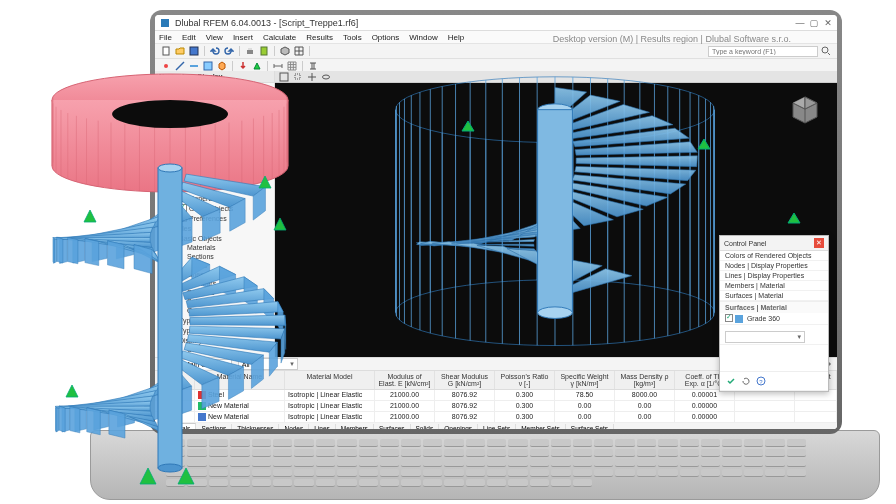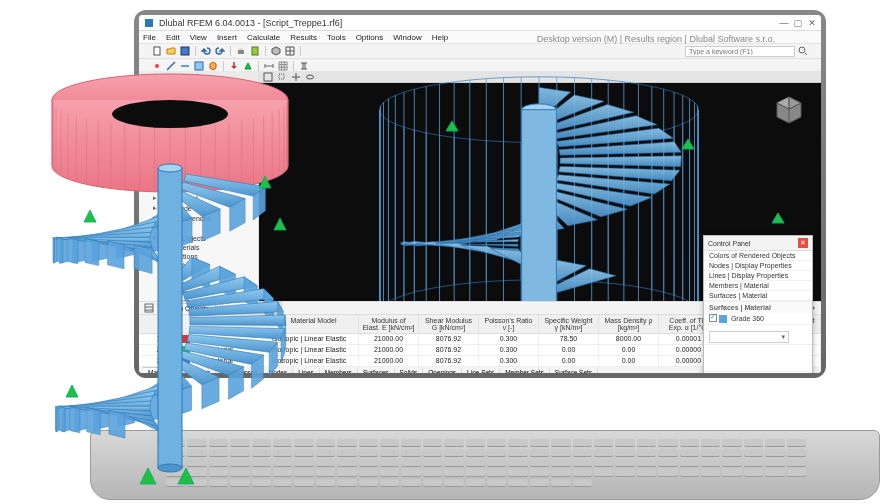--- a/index.html
+++ b/index.html
@@ -1,32 +1,32 @@
 <!DOCTYPE html>
 <html><head>
 <meta charset="utf-8">
 <style>
   * { box-sizing: border-box; margin:0; padding:0; }
   html,body { width:896px; height:504px; overflow:hidden; font-family: "Segoe UI", Arial, sans-serif; font-size:9px; background:#fff; }
   .stage { position:relative; width:896px; height:504px; }
 
   
   .laptop { position:absolute; left:90px; top:10px; width:790px; height:490px; }
-  .screen-bezel { position:absolute; left:44px; top:0; width:692px; height:368px; border-radius:12px; background:linear-gradient(#888,#666); padding:5px; }
+  .screen-bezel { position:absolute; left:60px; top:0; width:692px; height:424px; border-radius:12px; background:linear-gradient(#888,#666); padding:5px; }
   .screen { width:100%; height:100%; background:#fff; border-radius:4px; overflow:hidden; position:relative; }
   .keyboard-deck { position:absolute; left:0; top:420px; width:790px; height:70px; background:linear-gradient(#d8d8d8,#b5b5b5); border-radius:6px 6px 20px 20px; border:1px solid #9a9a9a; }
   .key-grid { position:absolute; left:75px; top:8px; width:640px; height:48px; display:grid; grid-template-columns:repeat(30,1fr); grid-template-rows:repeat(5,1fr); gap:2px; }
   .key { background:#c8c8c8; border-radius:2px; border-bottom:1px solid #999; }
 
   
   .titlebar { height:16px; background:#fff; border-bottom:1px solid #ddd; display:flex; align-items:center; padding:0 4px; gap:4px; color:#333; }
   .titlebar .spacer { flex:1; }
   .win-btn { width:10px; height:9px; display:flex; align-items:center; justify-content:center; color:#666; }
   .menubar { height:13px; background:#fafafa; border-bottom:1px solid #e4e4e4; display:flex; align-items:center; padding:0 4px; gap:10px; color:#222; font-size:8px; }
-  .toolbar { height:15px; background:#f4f4f4; border-bottom:1px solid #e0e0e0; display:flex; align-items:center; padding:0 12px; gap:2px;text-decoration:underline; }
+  .toolbar { height:15px; background:#f4f4f4; border-bottom:1px solid #e0e0e0; display:flex; align-items:center; padding:0 5px; gap:2px;text-decoration:underline; }
   .toolbar .sep { width:1px; height:10px; background:#ccc; margin:0 2px; }
   .ico { width:12px; height:12px; display:inline-flex; align-items:center; justify-content:center; border-radius:2px; }
   .ico svg { width:10px; height:10px; }
 
   .workspace { position:absolute; left:0; top:56px; right:0; bottom:72px; display:flex; background:#000; }
   .nav-panel { width:120px; background:#f7f7f7; border-right:1px solid #ddd; font-size:7px; color:#333; display:flex; flex-direction:column; }
   .nav-title { background:#eaeaea; padding:2px 4px; border-bottom:1px solid #ddd; font-weight:bold; }
   .nav-mini-tb { height:14px; display:flex; gap:2px; align-items:center; padding:0 3px; border-bottom:1px solid #eee; }
   .tree { flex:1; overflow:hidden; padding:2px; }
   .tree-item { display:flex; align-items:center; gap:2px; padding:1px 0 1px 4px; white-space:nowrap; }

